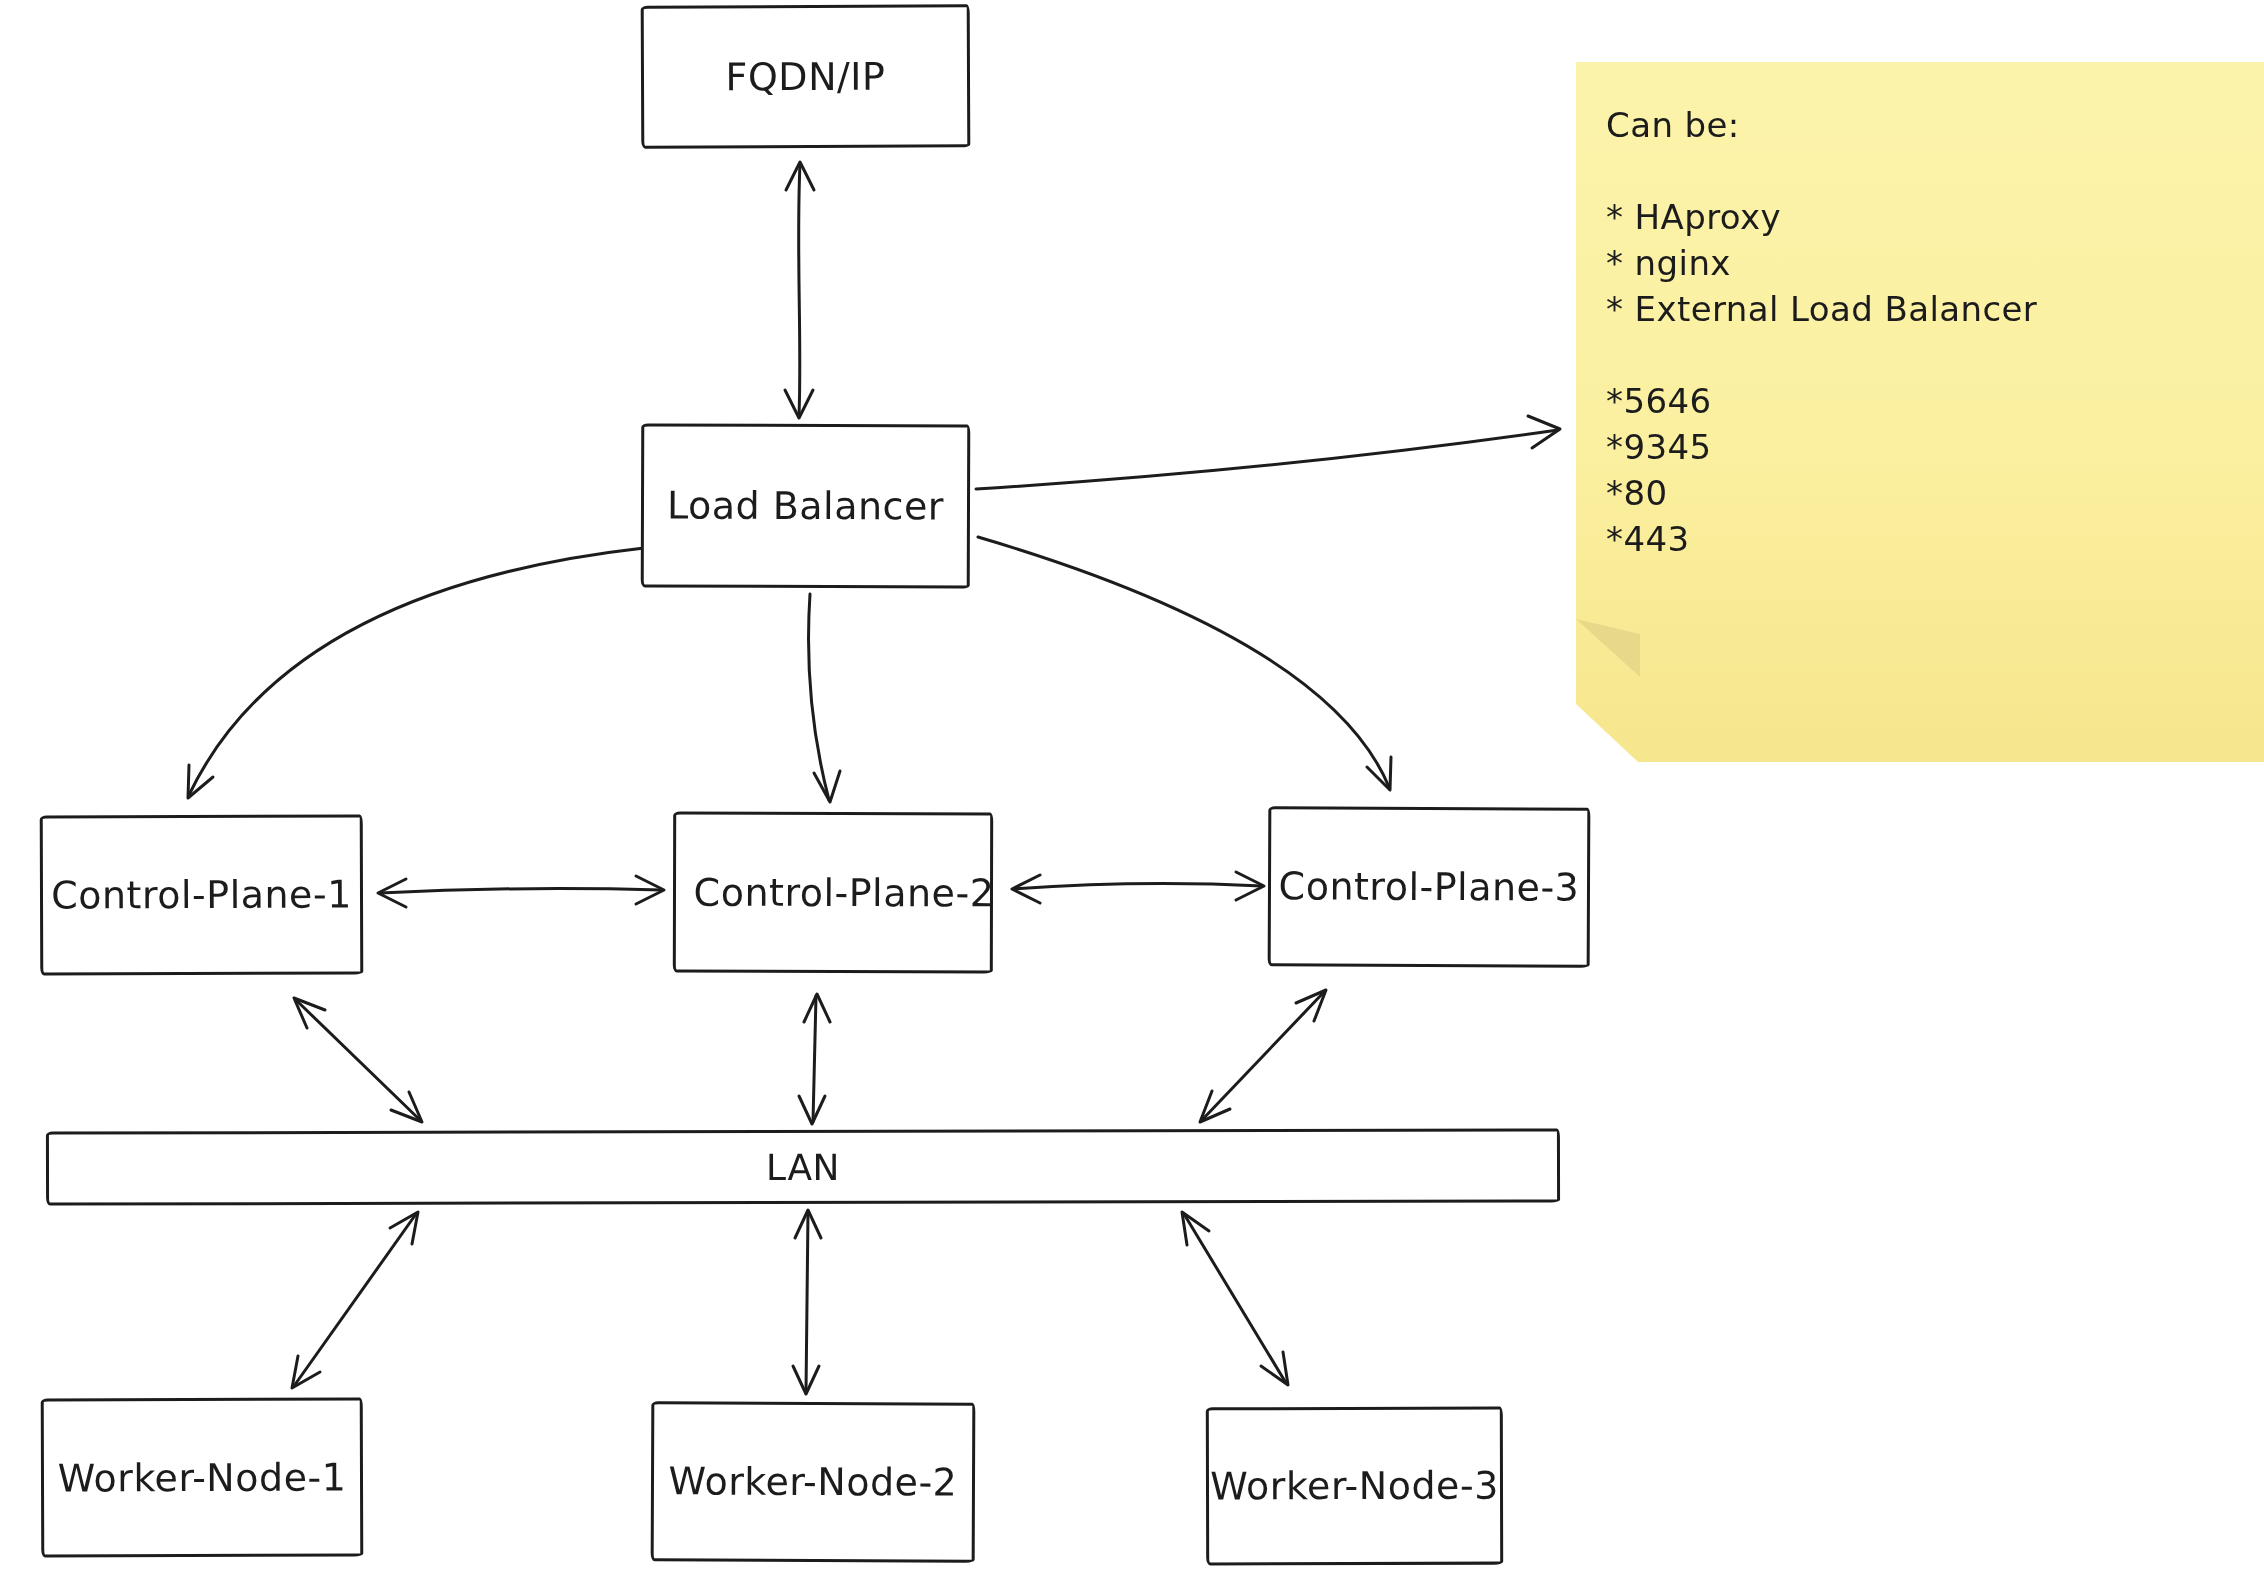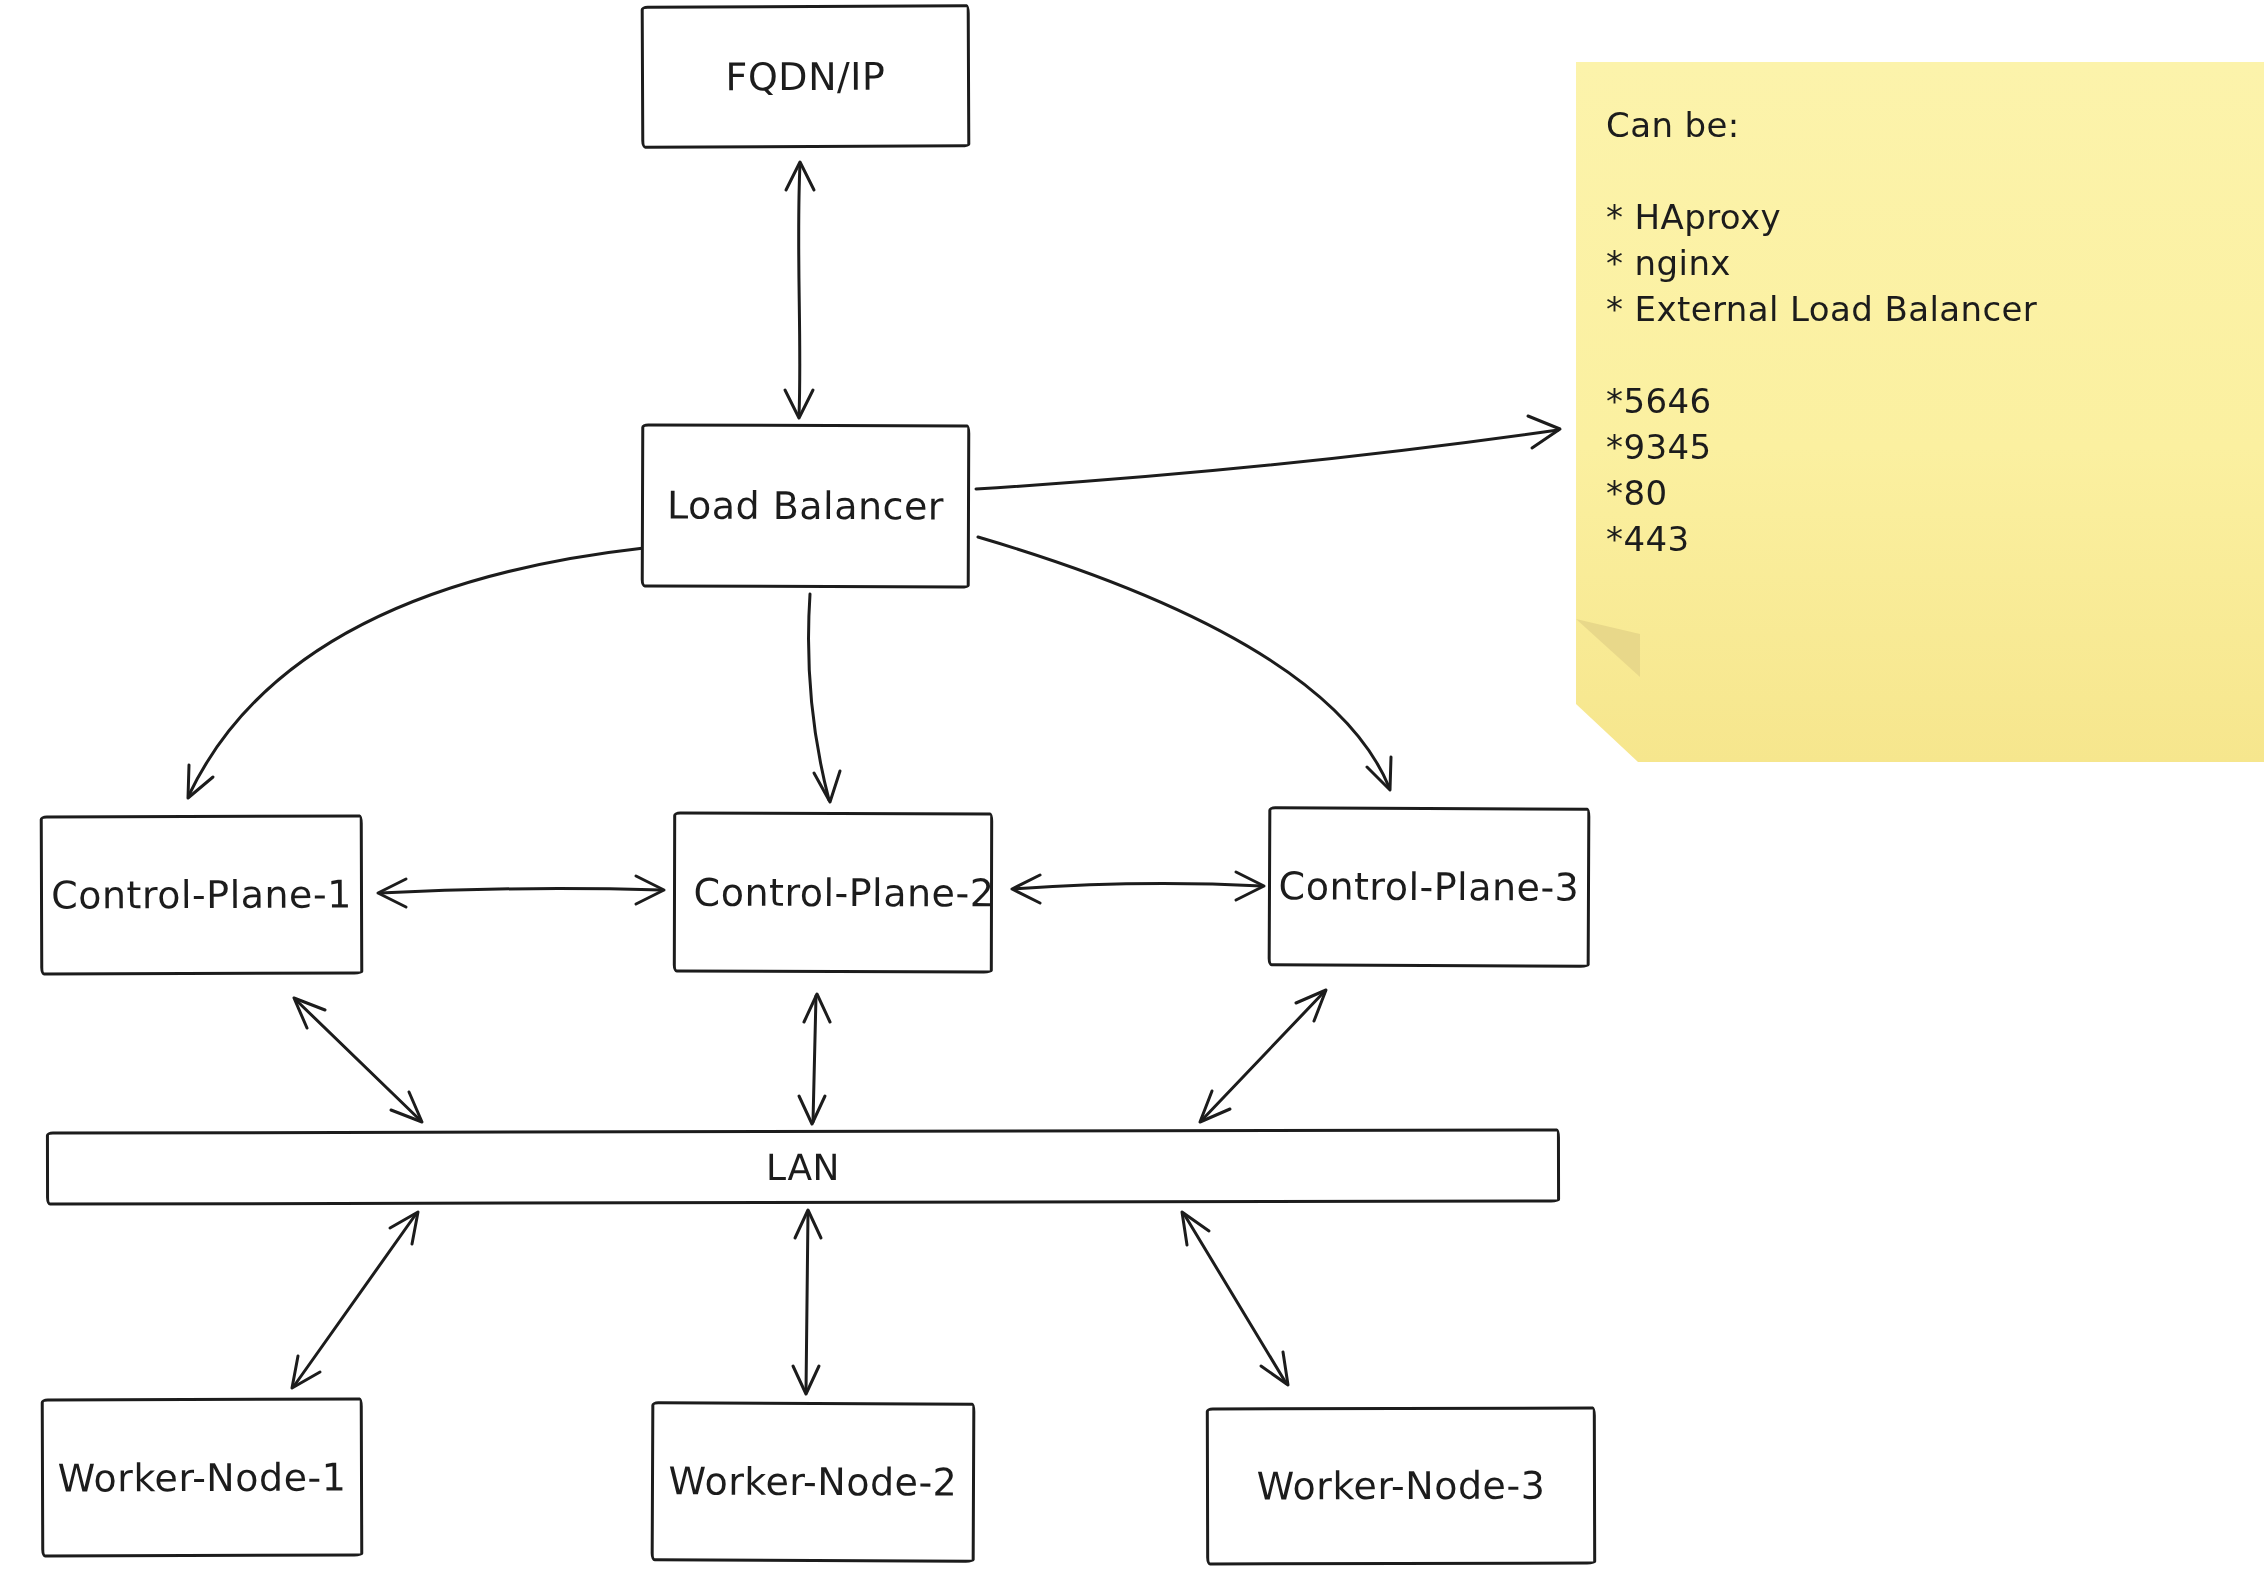--- a/index.html
+++ b/index.html
@@ -19,21 +19,21 @@
   .node .lbl{font-size:38px;letter-spacing:.5px;white-space:nowrap;}
   #fqdn{left:603px;top:5px;width:329px;height:143px;transform:rotate(-.25deg);}
   #lb  {left:603px;top:424px;width:329px;height:164px;transform:rotate(.2deg);}
   #cp1 {left:2px;top:815px;width:323px;height:160px;transform:rotate(-.2deg);}
   #cp2 {left:635px;top:812px;width:320px;height:161px;transform:rotate(.15deg);padding-left:22px;}
   #cp3 {left:1230px;top:807px;width:322px;height:160px;transform:rotate(.25deg);}
   #lan {left:8px;top:1130px;width:1514px;height:74px;transform:rotate(-.12deg);}
   #lan .lbl{font-size:36px;}
   #wn1 {left:3px;top:1398px;width:322px;height:159px;transform:rotate(-.2deg);}
   #wn2 {left:613px;top:1402px;width:324px;height:160px;transform:rotate(.25deg);}
-  #wn3 {left:1168px;top:1407px;width:390px;height:158px;transform:rotate(-.15deg);}
+  #wn3 {left:1168px;top:1407px;width:297px;height:158px;transform:rotate(-.15deg);}
 
   
   #note-shadow{position:absolute;left:1550px;top:76px;width:710px;height:612px;
                background:var(--note-shadow,#c7c7c7);transform:rotate(.35deg);border-radius:3px;}
   #note{position:absolute;left:1538px;top:62px;width:712px;height:700px;
         background:linear-gradient(180deg,#fcf3ab 0%,var(--note-bg,#fbf0a0) 55%,#f6e68d 100%);
         clip-path:polygon(0 0,100% 0,100% 100%,62px 100%,0 calc(100% - 58px));
         box-sizing:border-box;padding:40px 20px 0 30px;}
   #note-fold{position:absolute;left:1538px;top:619px;width:64px;height:58px;
              background:var(--note-fold,#e8d88a);

